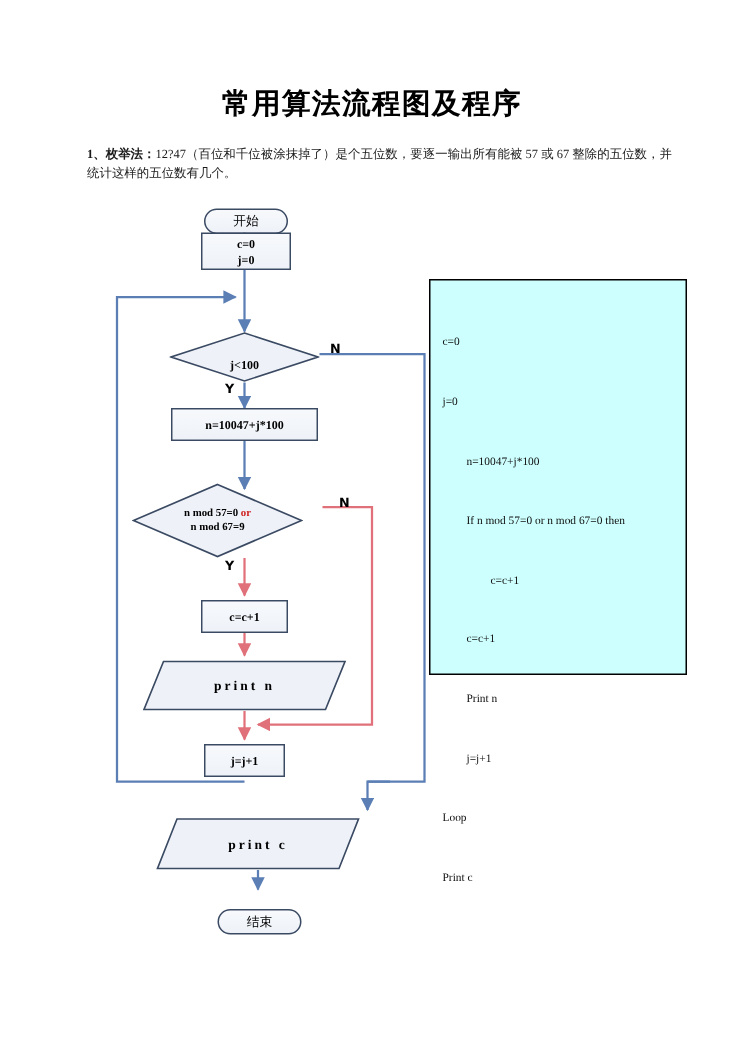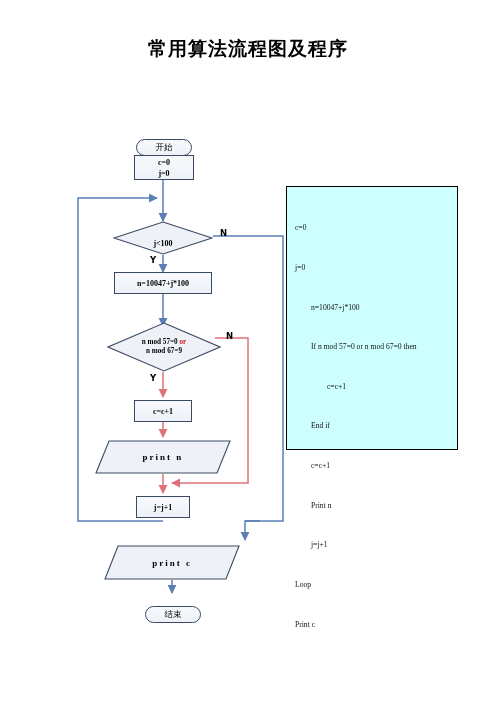--- a/index.html
+++ b/index.html
@@ -20,21 +20,21 @@
     left: 0; top: 0;
     width: 496px;
     height: 702px;
     background: #ffffff;
   }
 
   
   #title {
     position: absolute;
     left: 0;
-    top: 36px;
+    top: 56px;
     width: 496px;
     text-align: center;
     font-family: "DejaVu Sans", sans-serif;
     font-weight: bold;
     font-size: 19px;
     letter-spacing: 1px;
     color: #000000;
   }
 
   
@@ -148,28 +148,30 @@
     color: #000;
   }
 </style>
 </head>
 <body>
 
 <div id="page">
 
   <div id="title">常用算法流程图及程序</div>
 
+  <div id="intro">
+    <span class="lead">1、枚举法：</span><span>12?47（百位和千位被涂抹掉了）是个五位数，要逐一输出所有能被 57 或 67 整除的五位数，并统计这样的五位数有几个。</span>
+  </div>
 
   <div id="code-block">
     <span class="ln">c=0</span>
     <span class="ln">j=0</span>
     <span class="ln ind1">n=10047+j*100</span>
     <span class="ln ind1">If n mod 57=0 or n mod 67=0 then</span>
     <span class="ln ind2">c=c+1</span>
-    <span class="ln ind1">End if</span>
     <span class="ln ind1">c=c+1</span>
     <span class="ln ind1">Print n</span>
     <span class="ln ind1">j=j+1</span>
     <span class="ln">Loop</span>
     <span class="ln">Print c</span>
   </div>
 
   <svg id="flow" viewBox="0 0 496 702" width="496" height="702">
     <defs>
       <marker id="arrB" markerWidth="7" markerHeight="7" refX="5.4" refY="3" orient="auto">
@@ -226,21 +228,21 @@
     <span class="lbl" style="font-size:8px;margin-top:11px;">j&lt;100</span>
   </div>
 
   <span class="branch-lbl" style="left:220px; top:228px;">N</span>
   <span class="branch-lbl" style="left:150px; top:255px;">Y</span>
 
   <div class="node process" style="left:114px; top:272px; width:98px; height:22px;">
     <span>n=10047+j*100</span>
   </div>
 
-  <div class="node decision" style="left:107px; top:322px; width:114px; height:50px;">
+  <div class="node decision" style="left:88px; top:322px; width:114px; height:50px;">
     <svg class="shape" viewBox="0 0 114 50" preserveAspectRatio="none">
       <polygon points="57,1 113,25 57,49 1,25" fill="#eef2f8" stroke="#3b4a63" stroke-width="1.1"></polygon>
     </svg>
     <span class="lbl">
       <span>n mod 57=0 </span><span class="or-red">or</span><br>
       <span>n mod 67=9</span>
     </span>
   </div>
 
   <span class="branch-lbl" style="left:226px; top:331px;">N</span>

